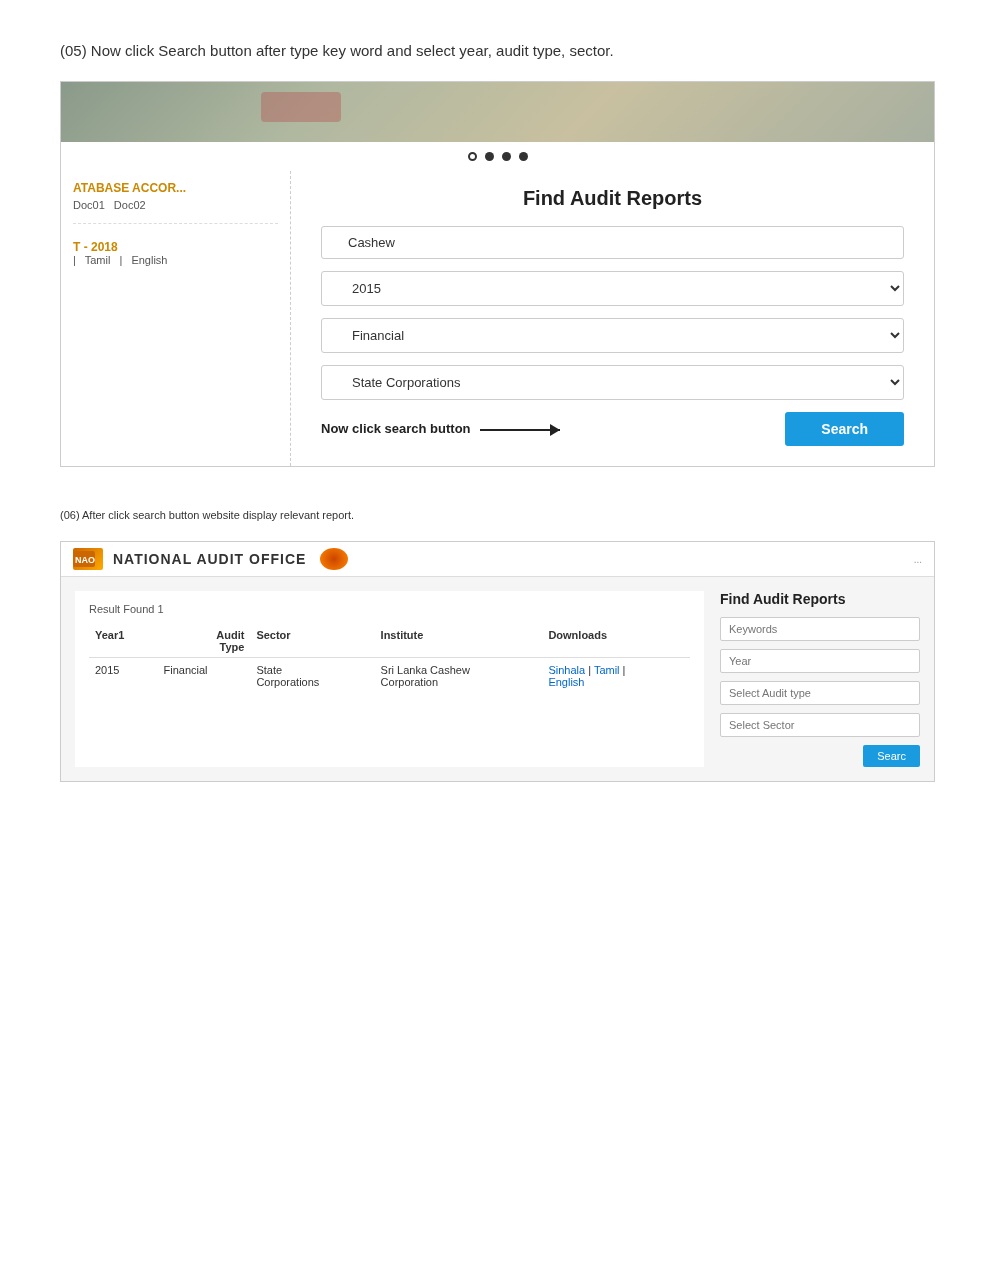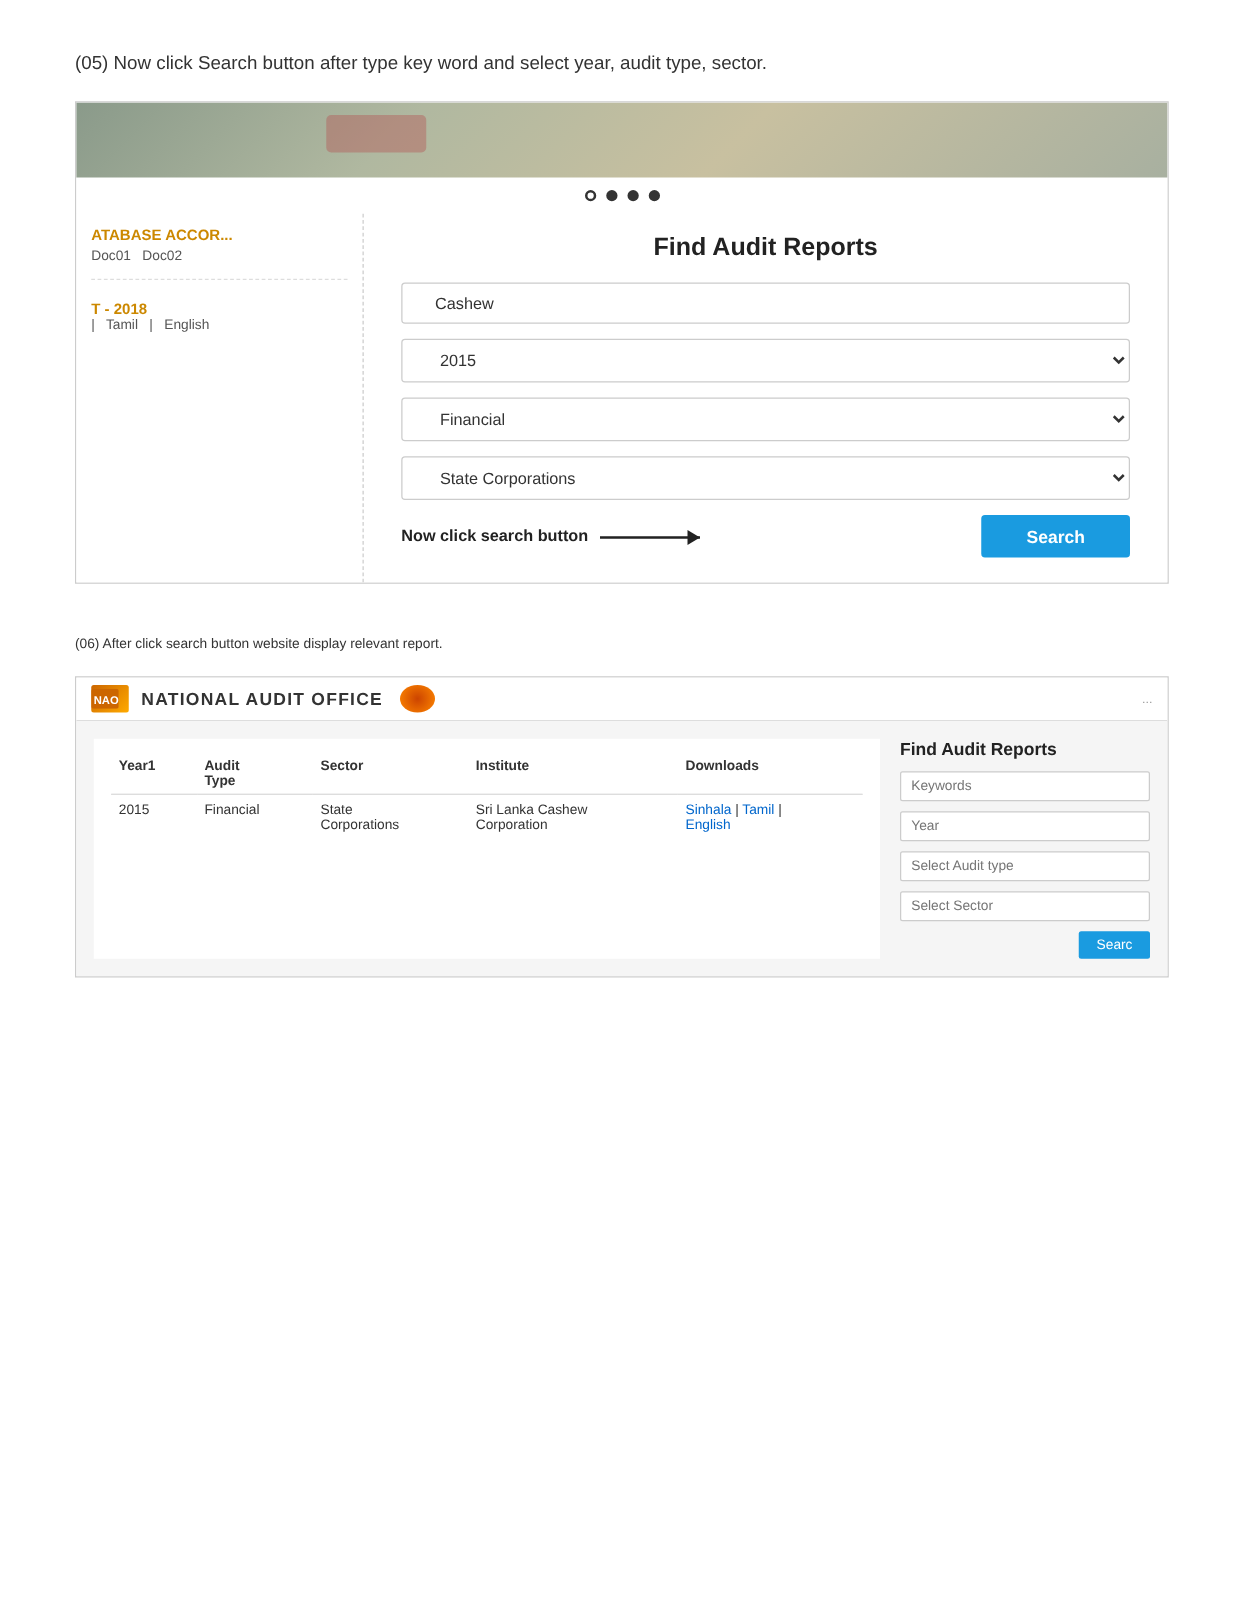--- a/index.html
+++ b/index.html
@@ -272,21 +272,21 @@
       padding: 4px 6px;
       border-bottom: 1px solid #ddd;
       vertical-align: top;
     }
     .result-table td {
       padding: 6px 6px;
       color: #333;
       vertical-align: top;
     }
     .result-table .th-audit {
-      text-align: left;
+      text-align: right;
     }
     .download-link {
       color: #0066cc;
       text-decoration: none;
       font-size: 11px;
     }
     .download-link.sinhala { color: #0066cc; }
     .download-link.tamil { color: #0066cc; }
     .download-link.english { color: #0066cc; }
 
@@ -419,20 +419,21 @@
     </div>
     <span class="nao-title">NATIONAL AUDIT OFFICE</span>
     <div class="nao-logo-right"></div>
     <div class="nao-header-right">...</div>
   </div>
 
 
   <div class="s2-body">
 
     <div class="result-area">
+      <div class="result-found">Result Found 1</div>
 
       <table class="result-table">
         <thead>
           <tr>
             <th>Year1</th>
             <th class="th-audit">Audit<br>Type</th>
             <th>Sector</th>
             <th>Institute</th>
             <th>Downloads</th>
           </tr>

